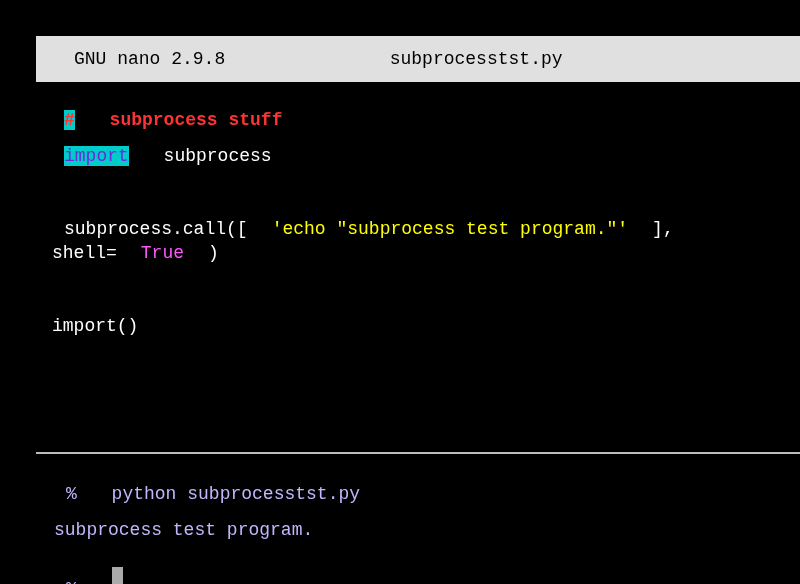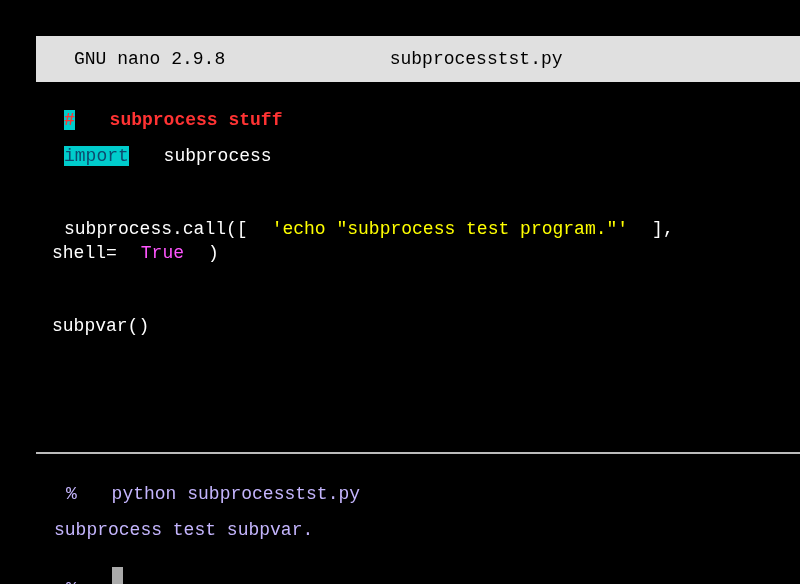--- a/index.html
+++ b/index.html
@@ -40,21 +40,21 @@
     .comment-marker {
       color: #ff3333;
       background: #00cccc;
       font-weight: bold;
     }
     .comment {
       color: #ff3333;
       font-weight: bold;
     }
     .kw-import {
-      color: #0c4a6e;
+      color: #6d28d9;
       background: #00cccc;
     }
     .white-text {
       color: #fff;
     }
     .kw-def {
       color: #9999ff;
     }
     .func-name {
       color: #00ff44;
@@ -91,22 +91,22 @@
   <span class="header-left">GNU nano  2.9.8</span>
   <span class="header-center">subprocesstst.py</span>
 </div>
 
 <div class="editor-pane">
   <div><span class="comment-marker">#</span><span class="comment"> subprocess stuff</span></div>
   <div><span class="kw-import">import</span><span class="white-text"> subprocess</span></div>
   <div>&nbsp;</div>
   <div><span class="white-text"> subprocess.call([</span><span class="string">'echo "subprocess test program."'</span><span class="white-text">], shell=</span><span class="bool">True</span><span class="white-text">)</span></div>
   <div>&nbsp;</div>
-  <div class="white-text">subpvar()</div>
+  <div class="white-text">import()</div>
 </div>
 
 <div class="divider"></div>
 
 <div class="terminal-pane">
   <div><span>% </span><span>python subprocesstst.py</span></div>
-  <div>subprocess test subpvar.</div>
+  <div>subprocess test program.</div>
   <div><span>% </span><span class="cursor"></span></div>
 </div>
 
 </body></html>

